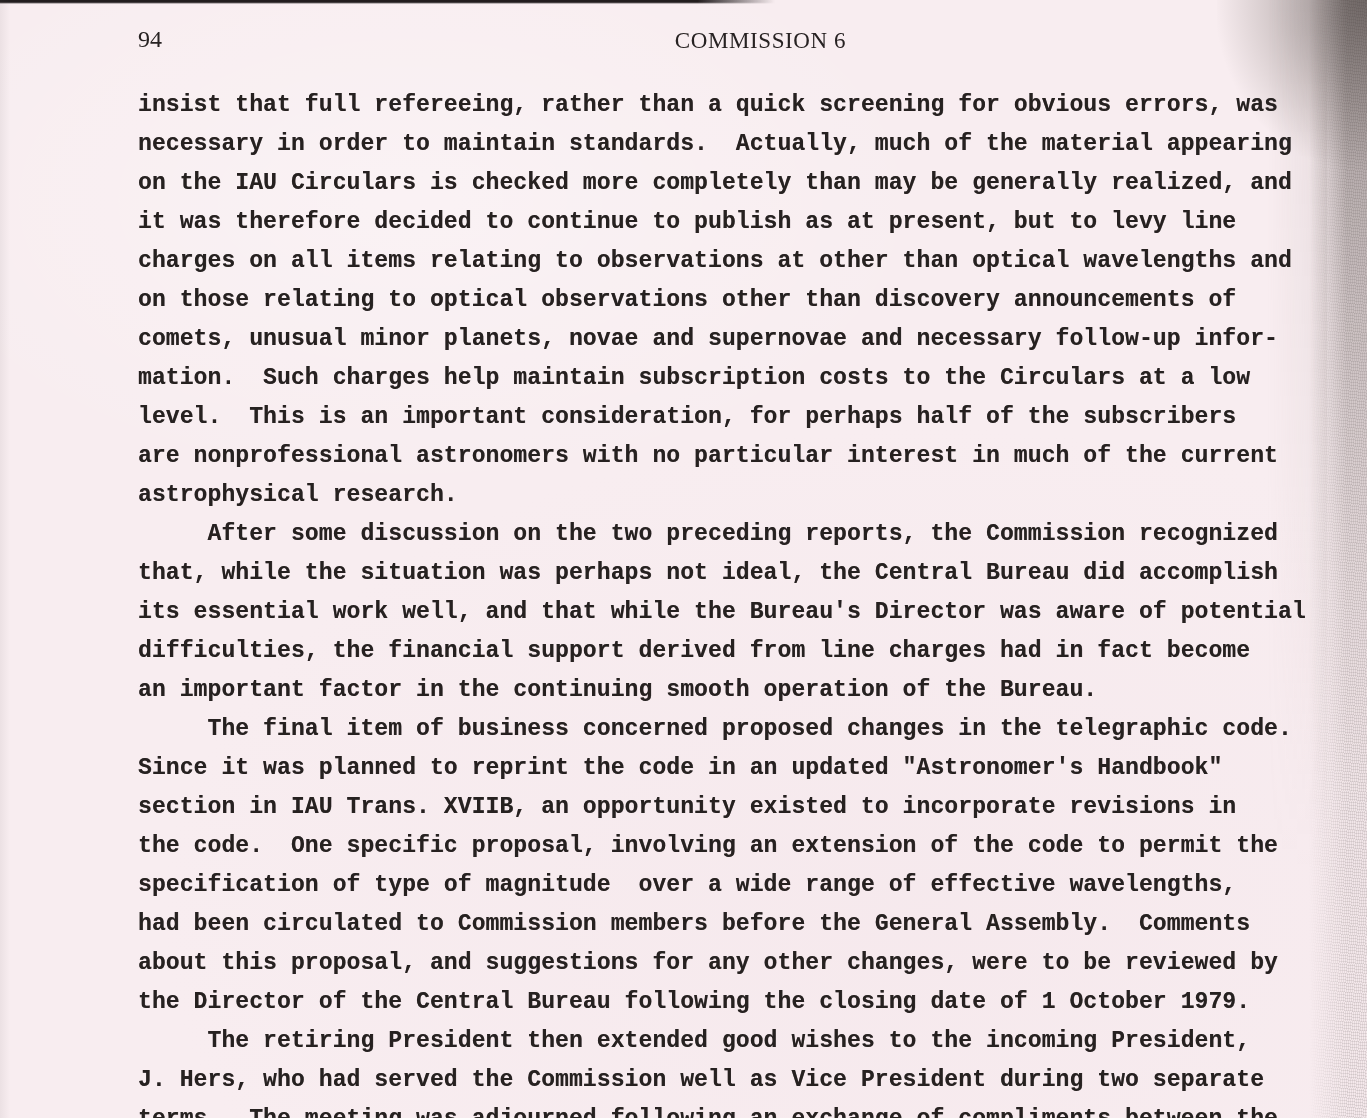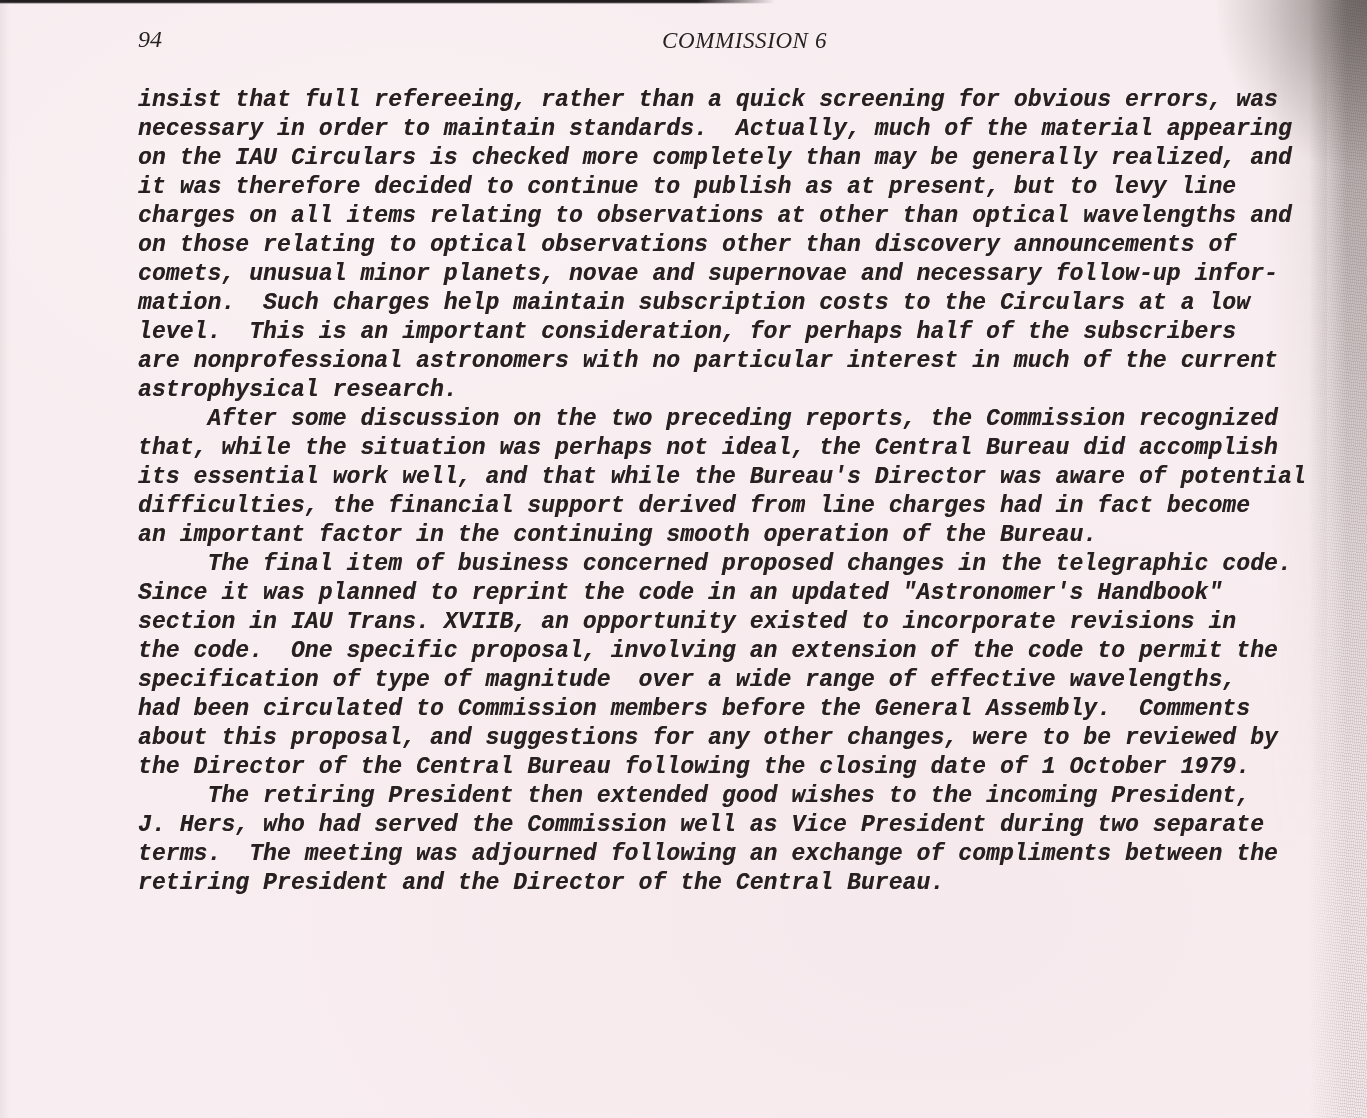--- a/index.html
+++ b/index.html
@@ -9,21 +9,20 @@
   }
   .page {
     position: relative;
     width: 1367px;
     height: 1118px;
     overflow: hidden;
     background:
       radial-gradient(900px 500px at 30% 18%, rgba(255,255,255,0.30), rgba(255,255,255,0) 60%),
       radial-gradient(1100px 700px at 68% 82%, rgba(243,228,233,0.45), rgba(243,228,233,0) 70%),
       #f8edf0;
-    font-style: italic;
   }
 
   
   .edge-top-line {
     position: absolute;
     top: 0; left: 0;
     width: 775px; height: 4px;
     background: linear-gradient(to right, #221d1e, #221d1e 90%, rgba(34,29,30,0));
     -webkit-mask-image: linear-gradient(to bottom, #000 55%, transparent);
             mask-image: linear-gradient(to bottom, #000 55%, transparent);
@@ -75,39 +74,39 @@
   }
   .page-number {
     font-family: "Liberation Serif", "DejaVu Serif", serif;
     font-size: 24px;
     color: #272222;
   }
   .running-title {
     position: absolute;
     top: 2px; left: 50%;
     transform: translateX(-50%);
-    margin-left: 12px;
+    margin-left: 28px;
     font-family: "Liberation Serif", "DejaVu Serif", serif;
     font-size: 23px;
     letter-spacing: 0.6px;
     color: #272222;
     white-space: nowrap;
   }
 
   
   .body-text {
     position: absolute;
     top: 86px; left: 138px;
     width: 1196px;
   }
   .para {
     font-family: "Liberation Mono", "DejaVu Sans Mono", monospace;
     font-weight: bold;
     font-size: 23px;
-    line-height: 29px;
+    line-height: 39px;
     letter-spacing: 0.1px;
     white-space: pre;
     color: #262120;
     text-shadow: 0.2px 0.3px 0.4px rgba(38,33,32,0.55);
   }
   .para + .para { }
 </style>
 </head>
 <body>
 

